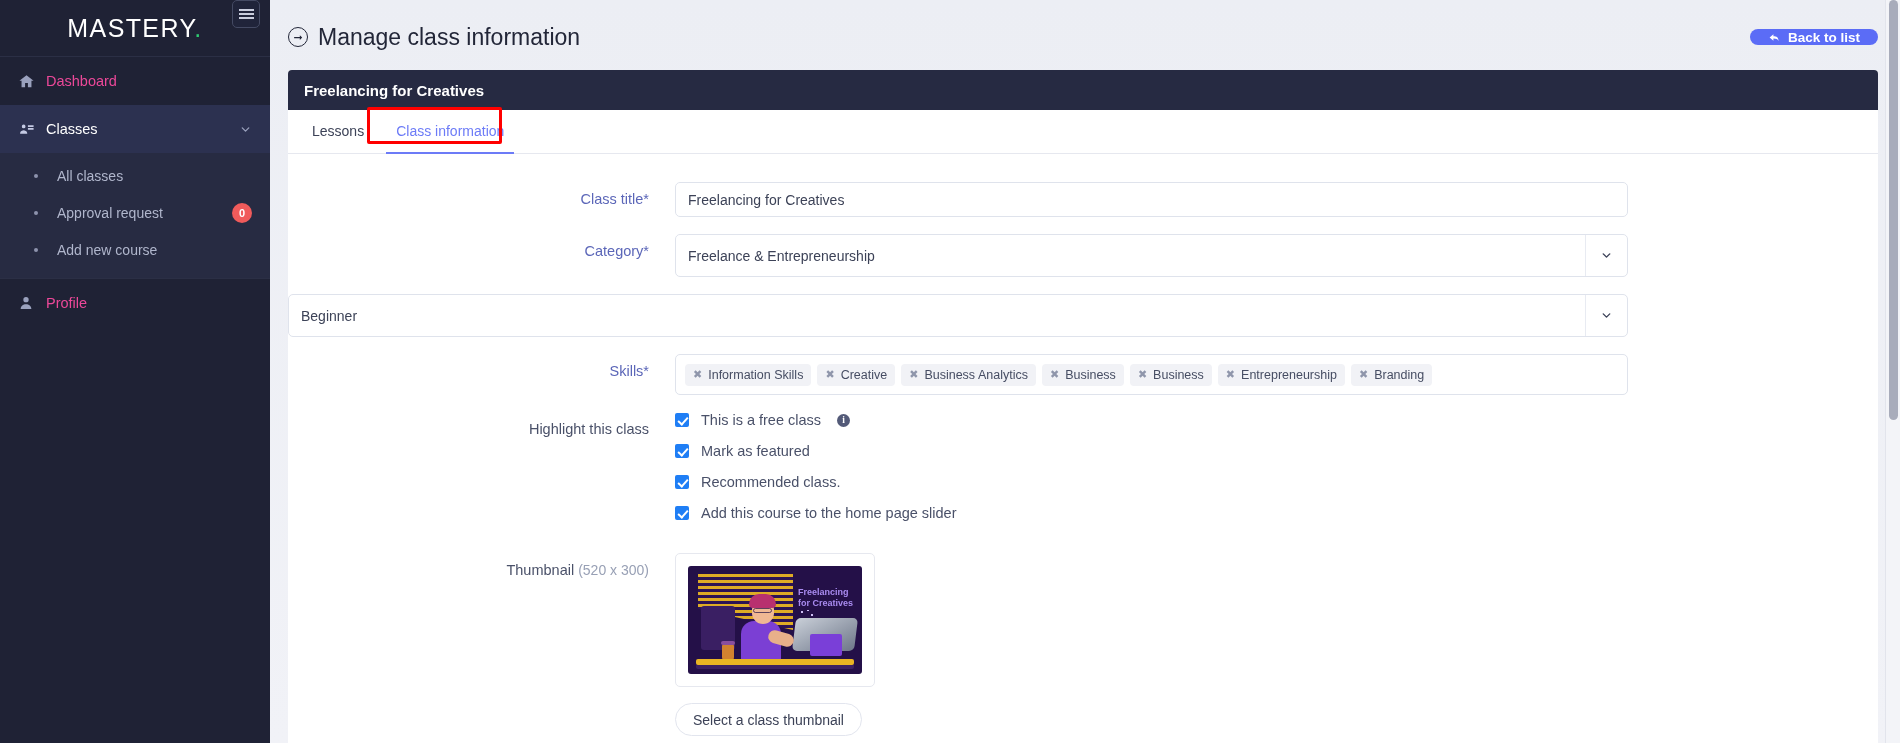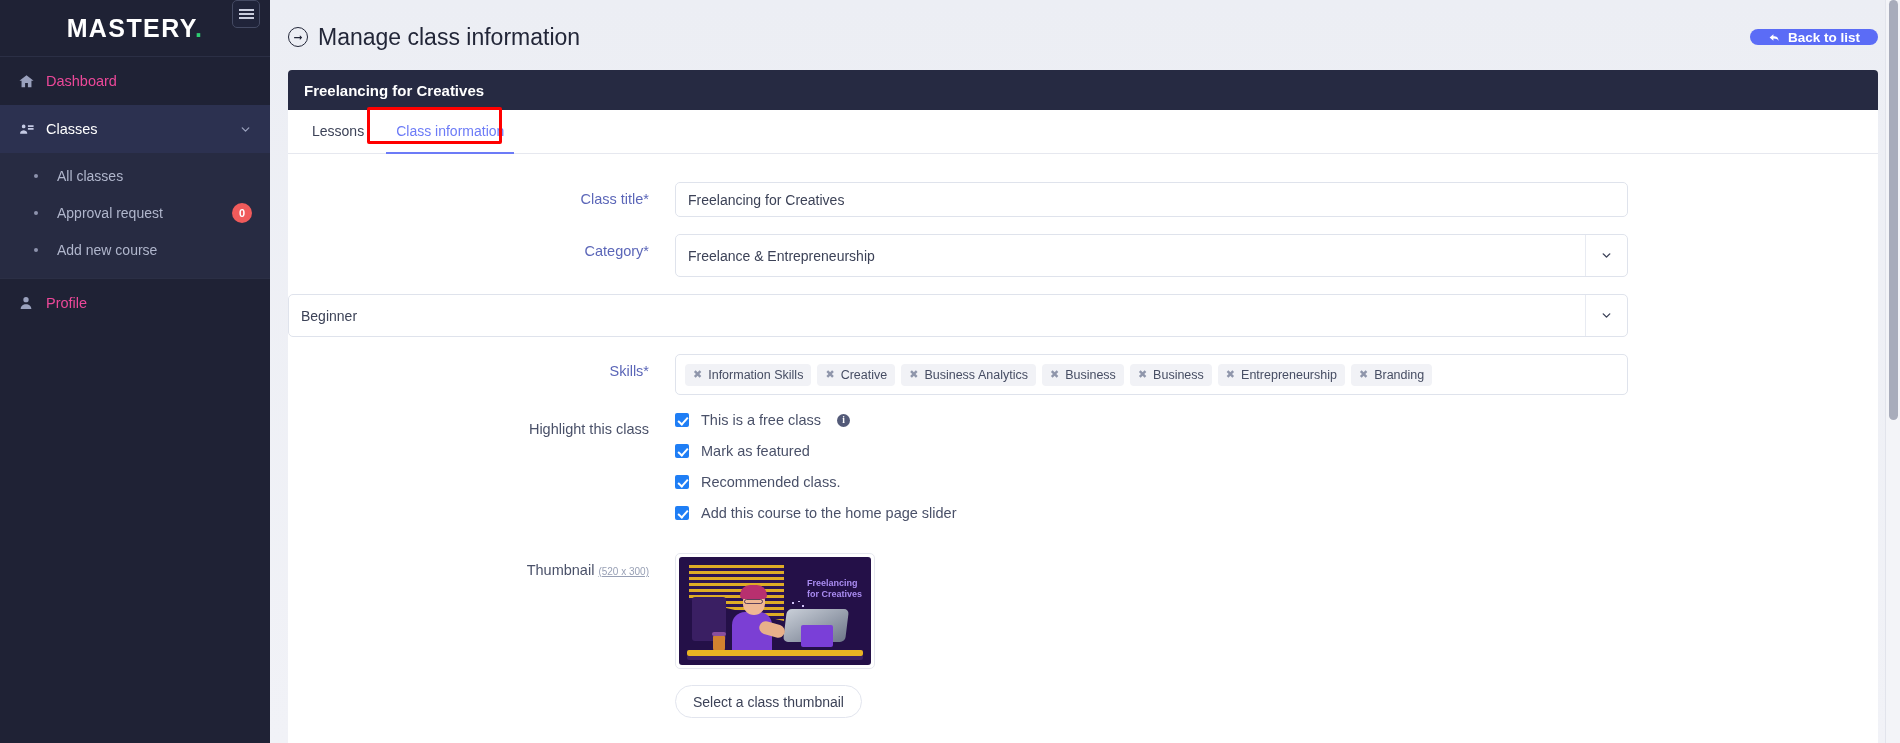--- a/index.html
+++ b/index.html
@@ -20,21 +20,21 @@
   }
   .brand {
     height: 57px;
     display: flex; align-items: center; justify-content: center;
     position: relative;
     border-bottom: 1px solid #2b2f45;
   }
   .brand-text {
     color: #ffffff;
     font-size: 25px;
-    font-weight: bold;
+    font-weight: normal;
     letter-spacing: 1.4px;
   }
   .brand-dot { color: #2ecc71; }
   .hamburger {
     position: absolute; right: 10px; top: 0px;
     width: 28px; height: 28px;
     border: 1px solid #444a63;
     border-radius: 5px;
     display: flex; flex-direction: column;
     align-items: center; justify-content: center;
@@ -234,21 +234,21 @@
   }
   .flabel {
     width: 387px; flex: 0 0 387px;
     text-align: right;
     padding-right: 26px;
     font-size: 14.5px;
     color: #5b66b8;
     padding-top: 9px;
   }
   .flabel.gray { color: #4a5169; }
-  .flabel .dim { color: #98a0b5; font-size: 10px; text-decoration: underline; }
+  .flabel .dim { color: #98a0b5; font-size: 14px; }
   .fctl { flex: 1 1 auto; padding-right: 250px; }
 
   .input {
     height: 35px;
     border: 1px solid #dfe3ec;
     border-radius: 5px;
     background: #fff;
     display: flex; align-items: center;
     padding: 0 12px;
     font-size: 14px;
@@ -322,21 +322,21 @@
     display: inline-flex; align-items: center; justify-content: center;
     margin-left: 4px;
     font-family: "Liberation Serif", serif;
     cursor: pointer;
   }
 
   .thumb-wrap {
     width: 200px;
     border: 1px solid #e6e8ef;
     border-radius: 5px;
-    padding: 3px;
+    padding: 12px;
     background: #fff;
   }
   .thumb {
     width: 100%; height: 108px;
     border-radius: 3px;
     background: #241048;
     position: relative; overflow: hidden;
   }
   .th-blinds {
     position: absolute; left: 10px; top: 8px; width: 95px; height: 56px;

